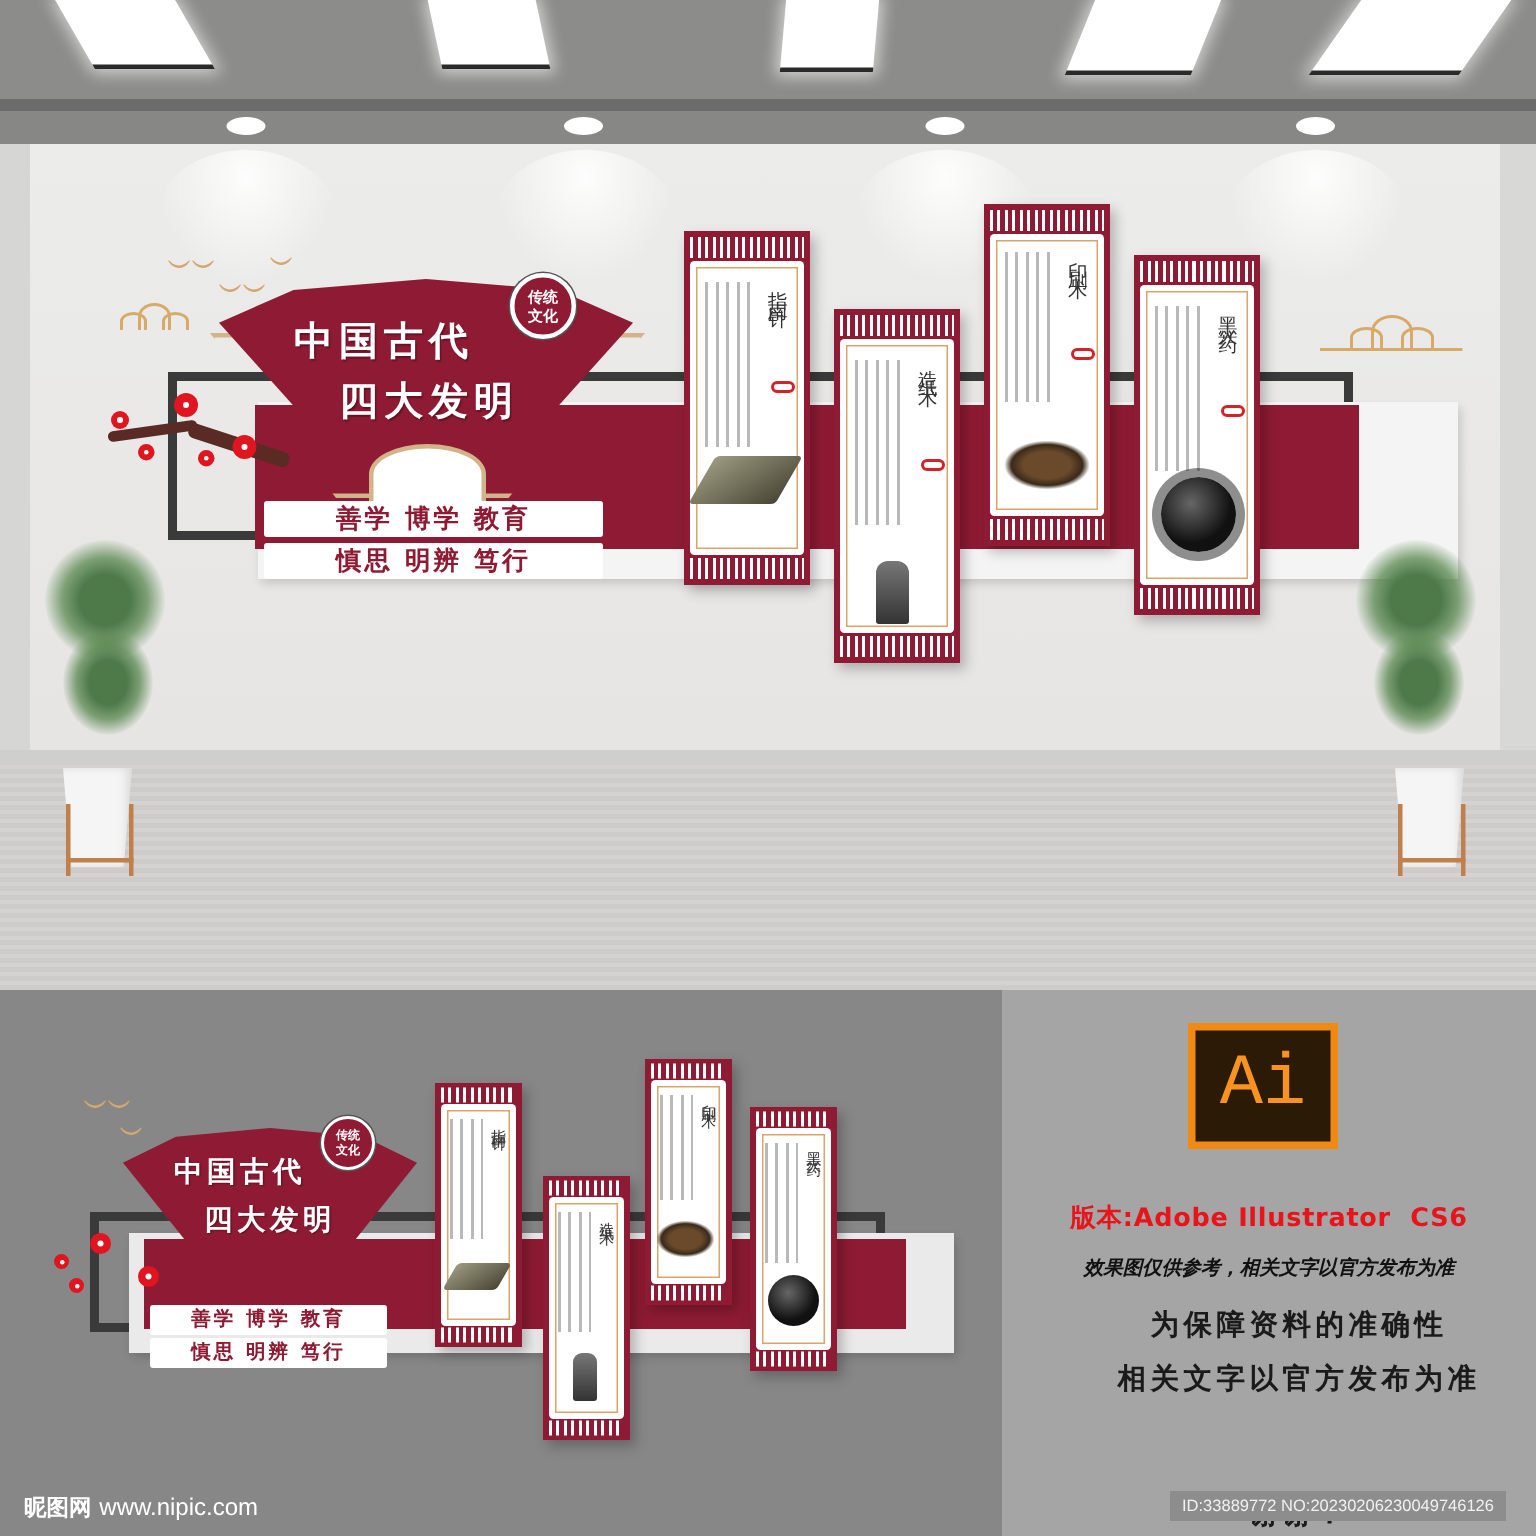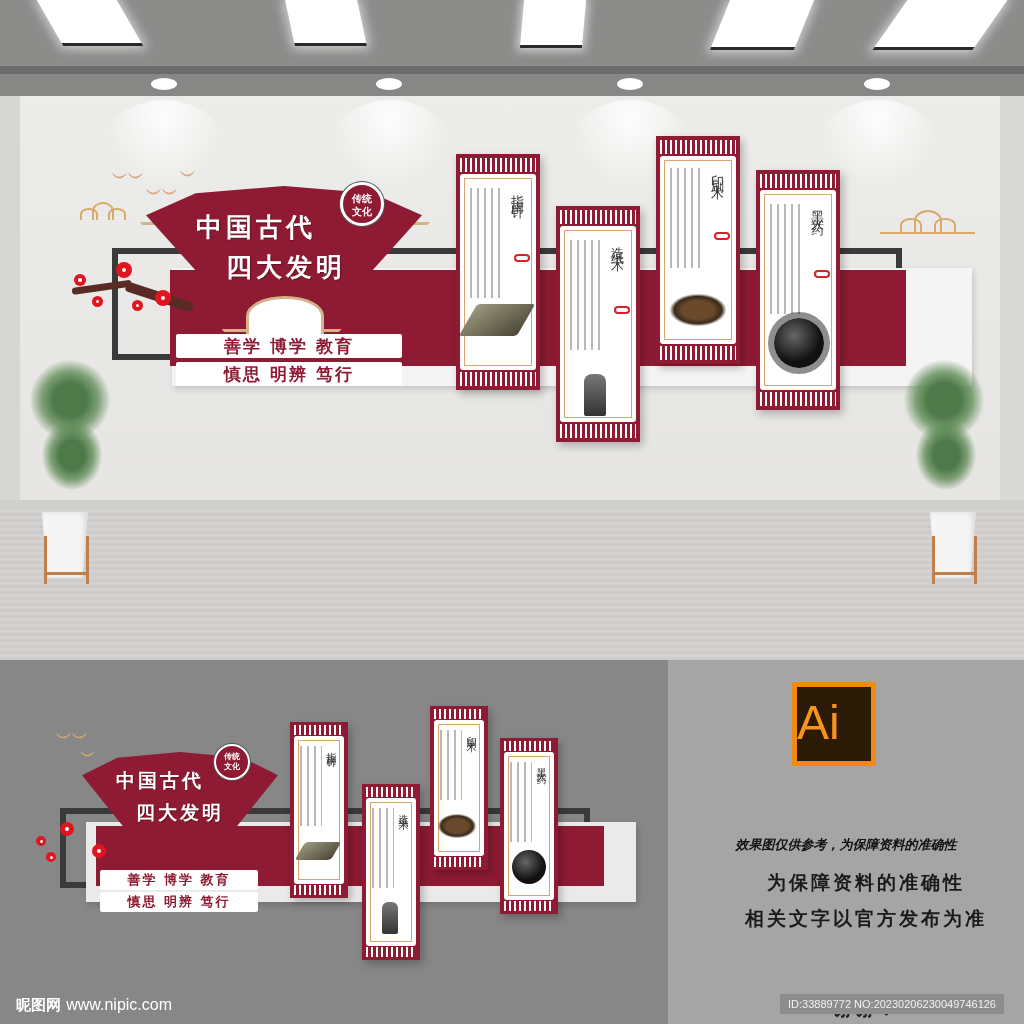--- a/index.html
+++ b/index.html
@@ -47,21 +47,21 @@
 
   .plant { position: absolute; }
   .plant .leaves { position: absolute; border-radius: 50%; background: radial-gradient(ellipse, #4e7a4a 0 30%, rgba(80,130,70,0.7) 50%, rgba(80,130,70,0) 72%); }
   .plant .pot { position: absolute; background: #f5f5f5; clip-path: polygon(0 0, 100% 0, 88% 100%, 12% 100%); box-shadow: inset -4px 0 6px rgba(0,0,0,0.1); }
   .plant .leg { position: absolute; width: 3px; background: #c0804c; }
   .plant .bar { position: absolute; height: 3px; background: #c0804c; }
 
   
   .flat { position: absolute; left: 0; top: 660px; width: 668px; height: 364px; background: #878787; }
   .info { position: absolute; left: 668px; top: 660px; width: 356px; height: 364px; background: #a5a5a5; }
-  .ai-logo { position: absolute; left: 124px; top: 22px; width: 84px; height: 84px; background: #2b1a06; border: 5px solid #f08a12; color: #f7931e; font-family: Liberation Sans, sans-serif; font-size: 48px; text-align: left; line-height: 72px; }
+  .ai-logo { position: absolute; left: 124px; top: 22px; width: 100px; height: 84px; background: #2b1a06; border: 5px solid #f08a12; color: #f7931e; font-family: Liberation Mono, monospace; font-size: 48px; text-align: center; line-height: 72px; }
   .info-red1 { position: absolute; left: 0; width: 356px; top: 118px; text-align: center; color: #e8131b; font-weight: bold; font-size: 17px; }
   .info-red2 { position: absolute; left: 0; width: 356px; top: 140px; text-align: center; color: #e8131b; font-weight: bold; font-size: 17px; letter-spacing: 0.5px; white-space: pre; }
   .info-note { position: absolute; left: 0; width: 356px; top: 176px; text-align: center; color: #111; font-weight: bold; font-style: italic; font-size: 13px; }
   .info-line { position: absolute; left: 0; width: 396px; text-align: center; color: #1a1a1a; font-weight: bold; font-size: 19px; letter-spacing: 3px; }
   .id-box { position: absolute; left: 780px; top: 994px; width: 224px; height: 20px; background: #8d8d8d; color: #f1f1f1; font-family: "Liberation Sans", sans-serif; font-size: 11px; line-height: 20px; text-align: center; }
   .watermark { position: absolute; left: 16px; top: 996px; color: #fff; font-size: 15px; font-weight: bold; }
   .watermark .url { font-weight: normal; font-family: "Liberation Sans", sans-serif; font-size: 16px; }
 </style>
 </head>
 <body>
@@ -257,21 +257,22 @@
       </div>
     <div class="ptitle" style="left:34px;top:22px;font-size:10px;letter-spacing:3px;">黑火药</div>
     <div class="ptext" style="left:10px;top:24px;width:22px;height:80px;"></div>
     <div class="pimg" style="left:12px;top:112px;width:34px;height:34px;border-radius:50%;background:radial-gradient(circle at 40% 35%,#666,#111 60%);"></div>
     <div class="stripes" style="bottom:3px;height:10px;"></div>
   </div>
 </div>
 
 <div class="info">
   <div class="ai-logo">Ai</div>
-  <div class="info-note">效果图仅供参考，为保障资料的准确性</div>
+  <div class="info-red2">版本:Adobe Illustrator  CS6</div>
+  <div class="info-note">效果图仅供参考，相关文字以官方发布为准</div>
   <div class="info-line" style="top:210px;">为保障资料的准确性</div>
   <div class="info-line" style="top:246px;">相关文字以官方发布为准</div>
   <div class="info-line" style="top:336px;">谢谢！</div>
 </div>
 
 <div class="watermark">
   <span>昵图网</span>
   <span class="url">www.nipic.com</span>
 </div>
 <div class="id-box">ID:33889772 NO:20230206230049746126</div>

